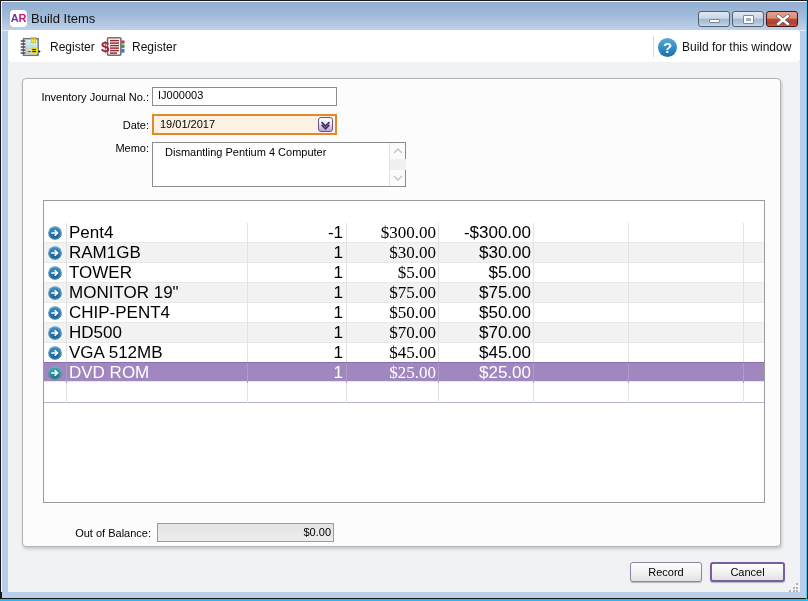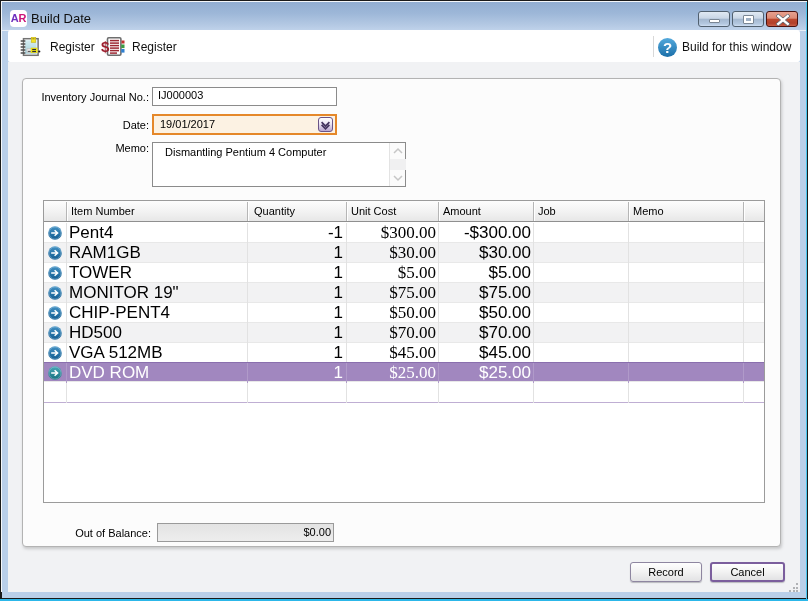--- a/index.html
+++ b/index.html
@@ -97,21 +97,21 @@
 </head>
 <body>
 <div class="abs" id="frameBlue"></div>
 <div class="abs" id="cyanR"></div>
 <div class="abs" id="cyanB"></div>
 <div class="abs" id="whiteL"></div>
 <div class="abs" id="whiteT"></div>
 <div class="abs" id="titlebar"></div>
 <div class="abs" id="titleline"></div>
 <div class="abs" id="aricon"><span class="a">A</span><span class="r">R</span></div>
-<div class="abs" id="title">Build Date</div>
+<div class="abs" id="title">Build Items</div>
 <div class="abs wbtn" id="btnMin">
     <div class="glyphMin"></div>
   </div>
 <div class="abs wbtn" id="btnMax">
     <div class="glyphMax"></div>
   </div>
 <div class="abs wbtn" id="btnClose">
 <svg width="14" height="12" viewBox="0 0 14 12">
       <path d="M2.2 0 L7 4 L11.8 0 L14 2.2 L9.4 6 L14 9.8 L11.8 12 L7 8 L2.2 12 L0 9.8 L4.6 6 L0 2.2 Z" fill="#fff" stroke="#5b6570" stroke-width="0.9"></path>
     </svg>
@@ -190,35 +190,20 @@
 <div class="abs" id="memo">Dismantling Pentium 4 Computer</div>
 <div class="abs" id="memoSB">
   <svg width="16" height="43" viewBox="0 0 16 43">
       <path d="M4 10 L8 6 L12 10" stroke="#c6c6c6" stroke-width="1.5" fill="none"></path>
       <path d="M4 33 L8 37 L12 33" stroke="#c6c6c6" stroke-width="1.5" fill="none"></path>
     </svg>
   <div class="mid"></div>
 </div>
 
 <div class="abs" id="grid">
-    <div id="ghead">
-      <div class="hdiv" style="left:22px"></div>
-      <div class="hdiv" style="left:203px"></div>
-      <div class="hdiv" style="left:302px"></div>
-      <div class="hdiv" style="left:394px"></div>
-      <div class="hdiv" style="left:489px"></div>
-      <div class="hdiv" style="left:584px"></div>
-      <div class="hdiv" style="left:699px"></div>
-      <div class="hlab" style="left:27px">Item Number</div>
-      <div class="hlab" style="left:210px">Quantity</div>
-      <div class="hlab" style="left:307px">Unit Cost</div>
-      <div class="hlab" style="left:399px">Amount</div>
-      <div class="hlab" style="left:494px">Job</div>
-      <div class="hlab" style="left:589px">Memo</div>
-    </div>
     <div class="grow" style="top:22px;border-bottom:1px solid #e8e8e8;">
       <div class="cdiv" style="left:22px"></div>
       <div class="cdiv" style="left:203px"></div>
       <div class="cdiv" style="left:302px"></div>
       <div class="cdiv" style="left:394px"></div>
       <div class="cdiv" style="left:489px"></div>
       <div class="cdiv" style="left:584px"></div>
       <div class="cdiv" style="left:699px"></div>
       <svg class="rowarrow" width="14" height="14" viewBox="0 0 14 14">
         <defs>

